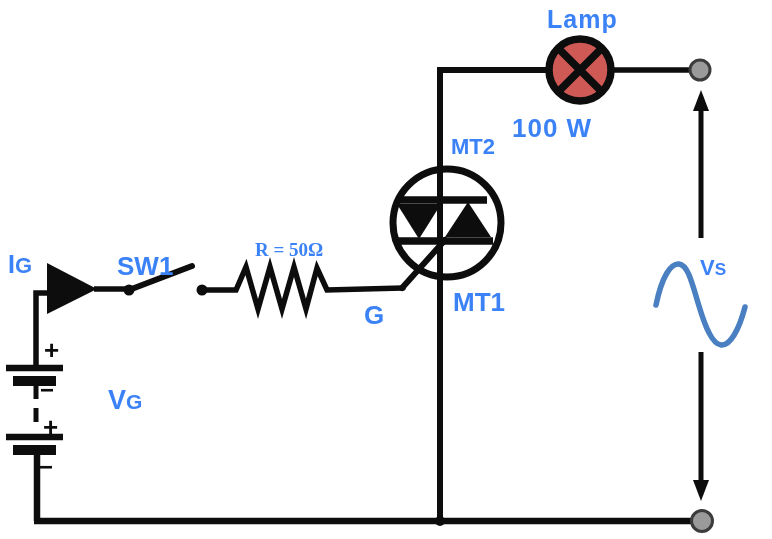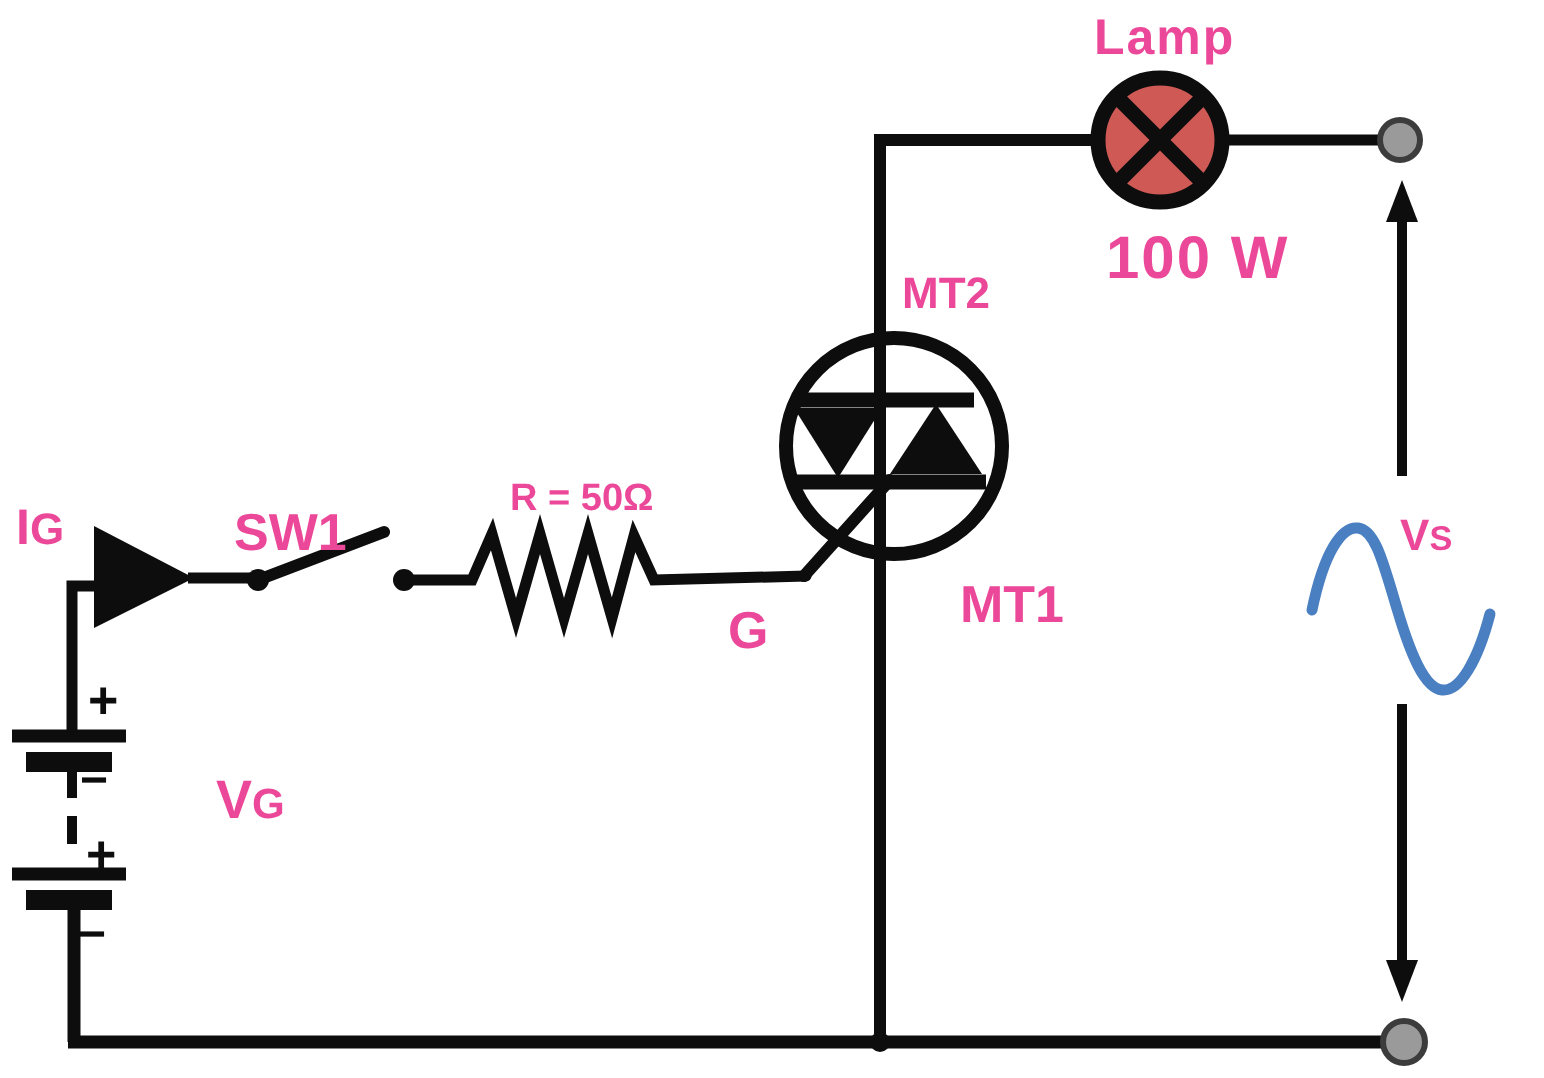--- a/index.html
+++ b/index.html
@@ -6,34 +6,34 @@
   .stage{
     position:relative;
     width:772px;height:539px;
     background:#ffffff;
     overflow:hidden;
     font-family:"Liberation Sans", sans-serif;
   }
   .stage svg{position:absolute;left:0;top:0;}
   .lbl{
     position:absolute;
-    color:#ec4899;
+    color:#3b82f6;
     font-weight:700;
     white-space:nowrap;
     line-height:1;
     user-select:none;
   }
   .lbl .sub{font-size:0.78em;}
   .lbl .sub-lg{font-size:0.88em;}
   .lbl-lamp   {left:547px;top:7px;  font-size:25px;letter-spacing:1px;}
-  .lbl-power  {left:553px;top:115px;font-size:30px;letter-spacing:1px;}
+  .lbl-power  {left:512px;top:115px;font-size:26px;letter-spacing:1px;}
   .lbl-mt2    {left:451px;top:136px;font-size:22px;}
-  .lbl-mt1    {left:480px;top:289px;font-size:26px;}
+  .lbl-mt1    {left:453px;top:289px;font-size:26px;}
   .lbl-gate   {left:364px;top:302px;font-size:26px;}
-  .lbl-res    {left:255px;top:240px;font-size:19px;}
+  .lbl-res    {left:255px;top:240px;font-size:19px;font-family:Liberation Serif, serif;}
   .lbl-sw     {left:117px;top:237px;font-size:26px;margin-top:16px;}
   .lbl-ig     {left:8px;  top:252px;font-size:25px;}
   .lbl-vg     {left:64px; top:387px;font-size:27px;margin-left:44px;}
   .lbl-vs     {left:700px;top:257px;font-size:22px;}
 </style>
 </head>
 <body>
 
 <div class="stage">
 

